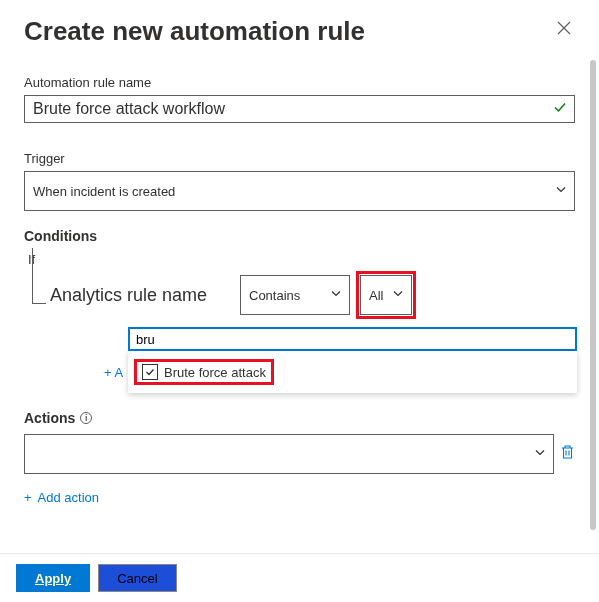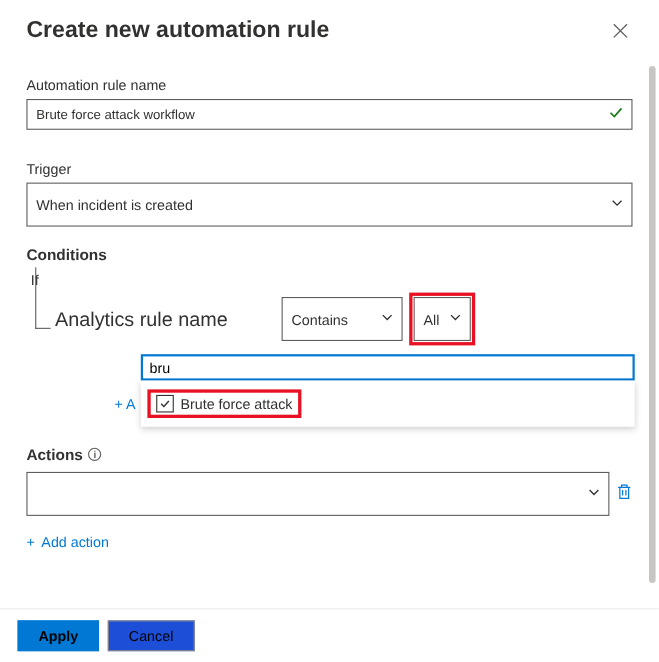--- a/index.html
+++ b/index.html
@@ -18,21 +18,21 @@
   height: 545px;
   overflow-y: auto;
   position: relative;
 }
 .header-row {
   display: flex;
   justify-content: space-between;
   align-items: flex-start;
 }
 .title {
-  font-size: 21px;
+  font-size: 26px;
   font-weight: 600;
   color: #323130;
 }
 .close-btn {
   font-size: 18px;
   color: #605e5c;
   background: none;
   border: none;
   cursor: pointer;
   padding: 4px;
@@ -43,21 +43,21 @@
   font-size: 13px;
   color: #323130;
   margin-top: 28px;
   margin-bottom: 5px;
 }
 .text-input {
   width: 100%;
   height: 28px;
   border: 1px solid #605e5c;
   padding: 0 32px 0 8px;
-  font-size: 12px;
+  font-size: 16px;
   color: #323130;
   position: relative;
 }
 .input-wrap {
   position: relative;
 }
 .input-check {
   position: absolute;
   right: 8px;
   top: 50%;
@@ -125,21 +125,21 @@
   border-bottom: 1px solid #605e5c;
   margin-left: 8px;
   margin-top: -38px;
   margin-right: 4px;
   flex-shrink: 0;
 }
 .cond-label {
   flex: 0 0 190px;
   font-size: 18px;
 }
-.op-select { flex: 0 0 110px; margin-right: 6px; margin-left: 16px; }
+.op-select { flex: 0 0 110px; margin-right: 6px; }
 .val-select {
   flex: 0 0 170px;
   position: relative;
 }
 .red-box {
   border: 3px solid #e81123;
   padding: 1px;
 }
 .search-area {
   margin-left: 104px;
@@ -219,23 +219,24 @@
 .btn {
   height: 28px;
   padding: 0 18px;
   font-size: 13px;
   border: 1px solid #8a8886;
   background: #1d4ed8;
   cursor: pointer;
 }
 .btn.primary {
   background: #0078d4;
-  color: #000000;
+  color: #fef9c3;
   border-color: #0078d4;
   font-weight: 600;
+  text-decoration: underline;
 }
 .scrollbar {
   position: absolute;
   right: 3px;
   top: 60px;
   width: 6px;
   height: 470px;
   background: #c8c6c4;
   border-radius: 3px;
 }

